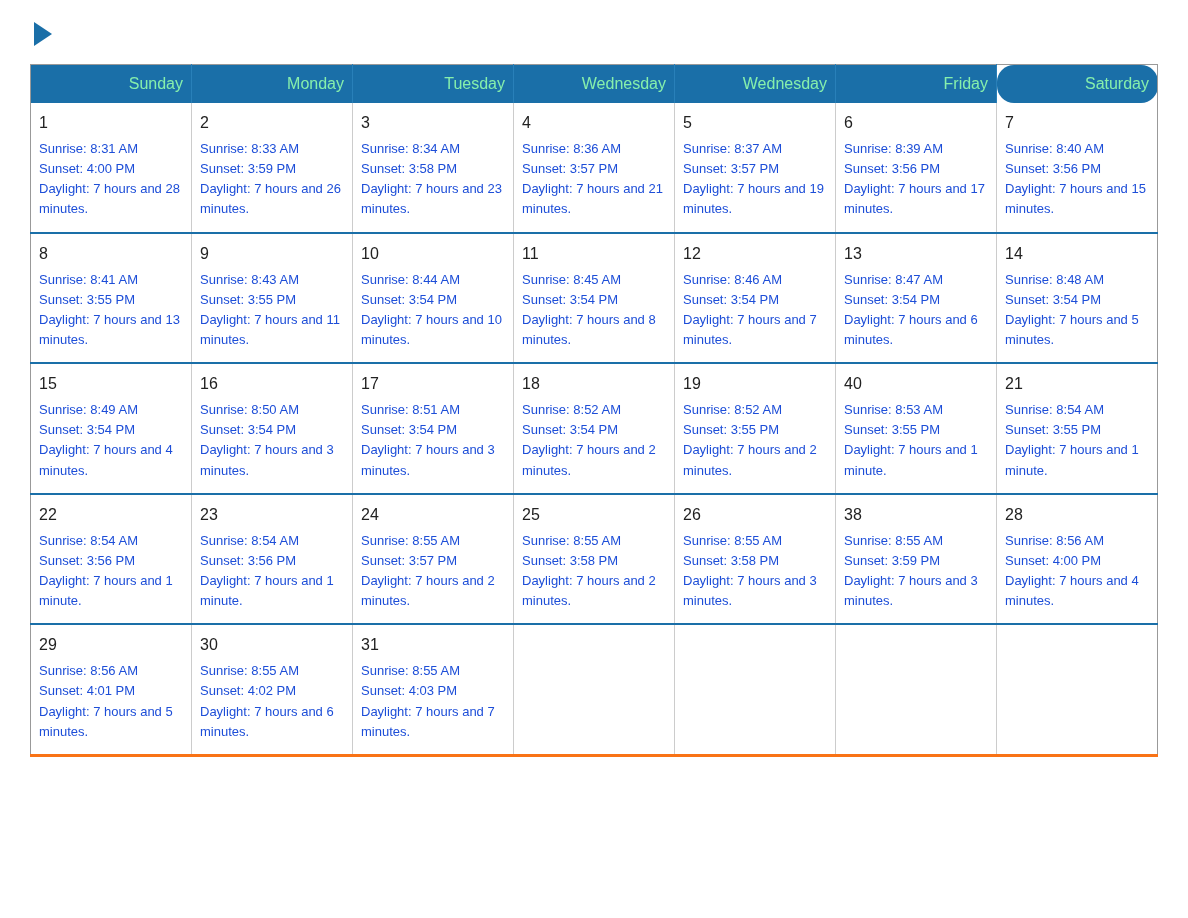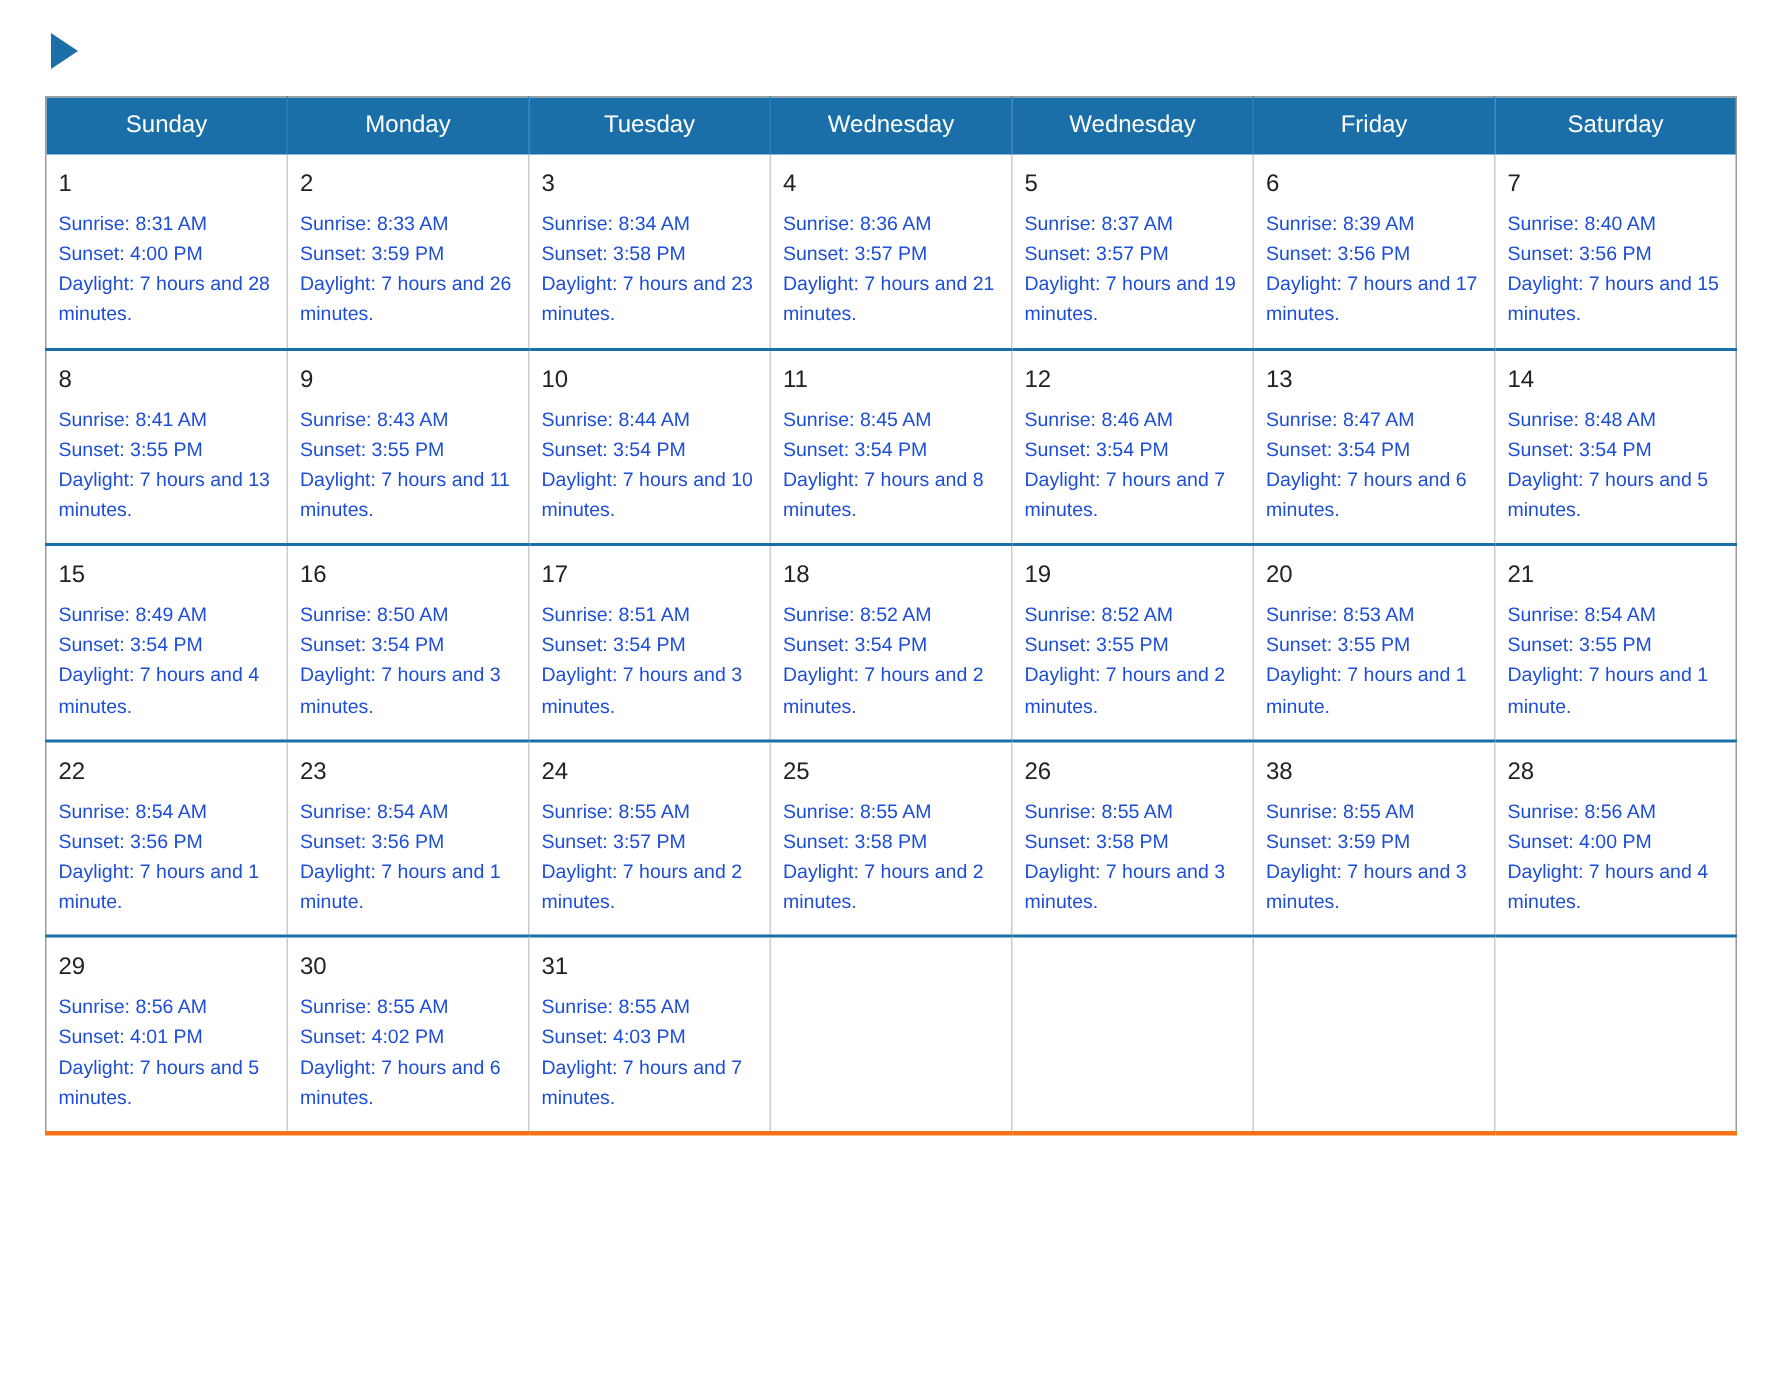--- a/index.html
+++ b/index.html
@@ -60,29 +60,30 @@
       color: #555;
       margin-top: 4px;
     }
     .calendar {
       width: 100%;
       border-collapse: collapse;
       border: 1px solid #999;
     }
     .calendar th {
       background: #1a6fa8;
-      color: #ffffff;
+      color: #86efac;
       padding: 10px 8px;
       font-size: 16px;
       font-weight: normal;
-      text-align: center;
+      text-align: right;
       border-right: 1px solid #2980b9;
     }
     .calendar th:last-child {
       border-right: none;
+      border-radius: 17px;
     }
     .calendar td {
       vertical-align: top;
       padding: 8px 8px 12px 8px;
       border-right: 1px solid #ccc;
       border-bottom: 2px solid #1a6fa8;
       width: calc(100% / 7);
       font-size: 13px;
       color: #333;
       line-height: 1.5;
@@ -175,21 +176,21 @@
         <td><span class="day-number">15</span>
 <span class="day-info">Sunrise: 8:49 AM<br>Sunset: 3:54 PM<br>Daylight: 7 hours and 4 minutes.</span></td>
         <td><span class="day-number">16</span>
 <span class="day-info">Sunrise: 8:50 AM<br>Sunset: 3:54 PM<br>Daylight: 7 hours and 3 minutes.</span></td>
         <td><span class="day-number">17</span>
 <span class="day-info">Sunrise: 8:51 AM<br>Sunset: 3:54 PM<br>Daylight: 7 hours and 3 minutes.</span></td>
         <td><span class="day-number">18</span>
 <span class="day-info">Sunrise: 8:52 AM<br>Sunset: 3:54 PM<br>Daylight: 7 hours and 2 minutes.</span></td>
         <td><span class="day-number">19</span>
 <span class="day-info">Sunrise: 8:52 AM<br>Sunset: 3:55 PM<br>Daylight: 7 hours and 2 minutes.</span></td>
-        <td><span class="day-number">20</span>
+        <td><span class="day-number">40</span>
 <span class="day-info">Sunrise: 8:53 AM<br>Sunset: 3:55 PM<br>Daylight: 7 hours and 1 minute.</span></td>
         <td><span class="day-number">21</span>
 <span class="day-info">Sunrise: 8:54 AM<br>Sunset: 3:55 PM<br>Daylight: 7 hours and 1 minute.</span></td>
       </tr>
       <tr>
         <td><span class="day-number">22</span>
 <span class="day-info">Sunrise: 8:54 AM<br>Sunset: 3:56 PM<br>Daylight: 7 hours and 1 minute.</span></td>
         <td><span class="day-number">23</span>
 <span class="day-info">Sunrise: 8:54 AM<br>Sunset: 3:56 PM<br>Daylight: 7 hours and 1 minute.</span></td>
         <td><span class="day-number">24</span>

